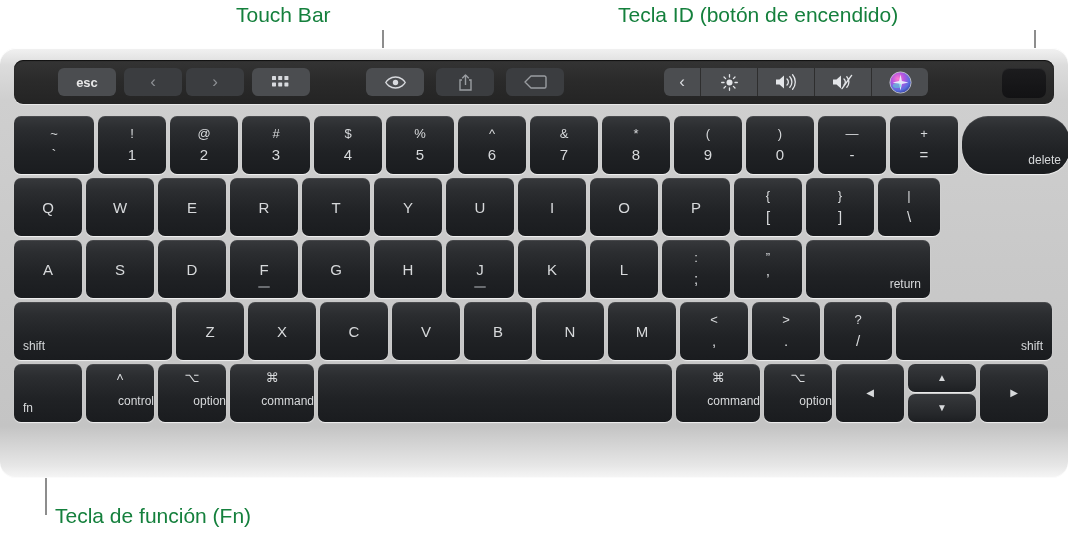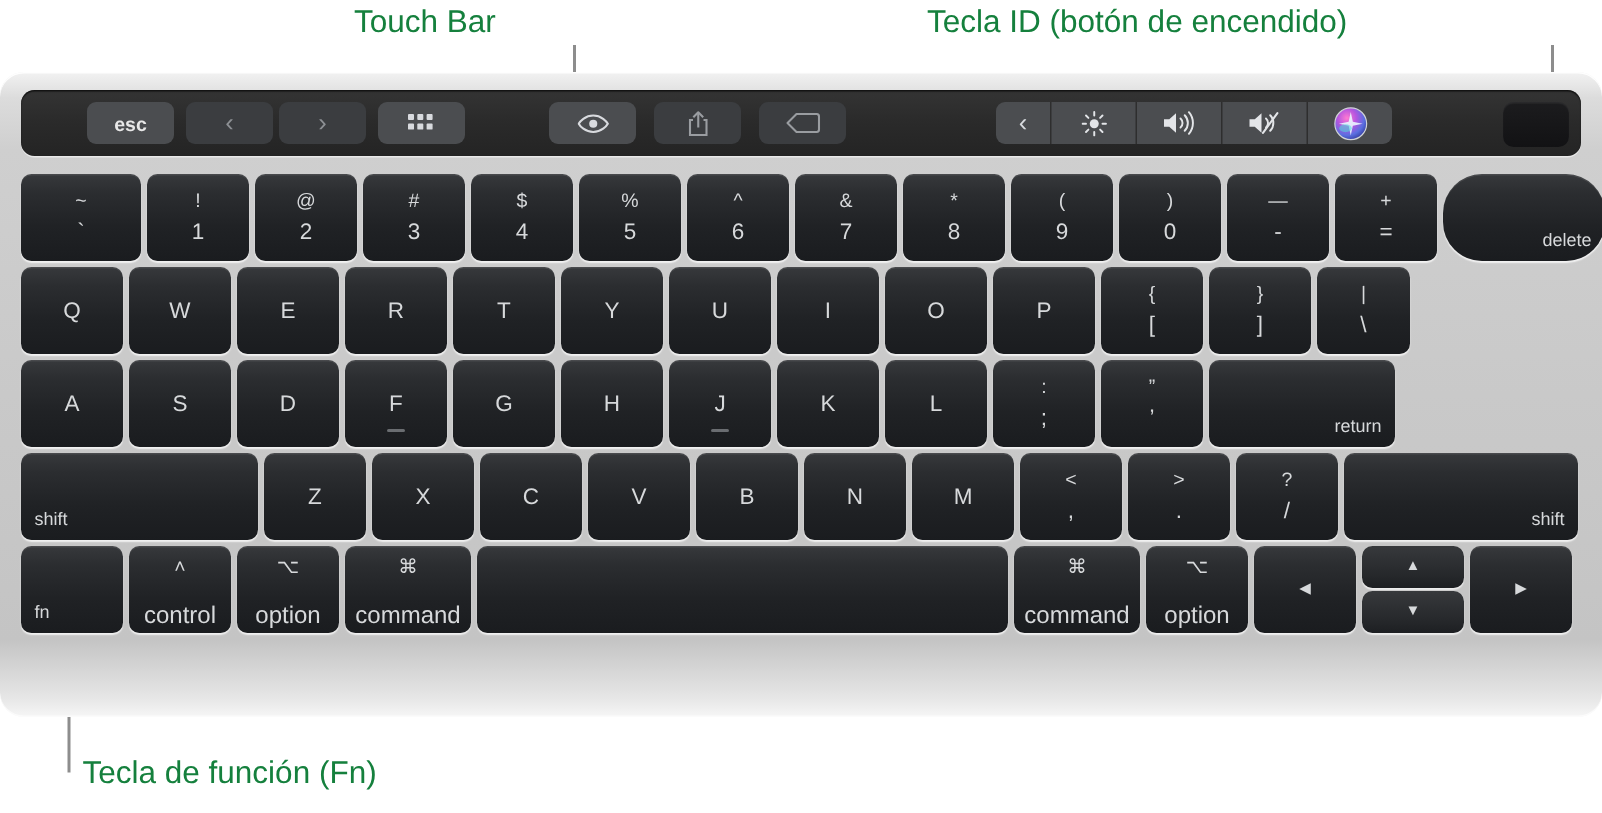--- a/index.html
+++ b/index.html
@@ -48,21 +48,21 @@
     box-shadow:0 1px 1px rgba(255,255,255,.75), inset 0 1px 0 rgba(255,255,255,.09);
     color:#d7d9db;display:flex;align-items:center;justify-content:center;
     font-size:15px;}
   .key:last-child{margin-right:0;}
   .key .dual{display:flex;flex-direction:column;align-items:center;
     justify-content:center;line-height:1.25;gap:4px;}
   .key .dual .top{font-size:13px;}
   .key .dual .bot{font-size:15px;}
   .lbl-br{position:absolute;right:9px;bottom:7px;font-size:12px;}
   .lbl-bl{position:absolute;left:9px;bottom:7px;font-size:12px;}
-  .lbl-mod{position:absolute;left:0;right:0;bottom:2px;text-align:center;font-size:16px;}
+  .lbl-mod{position:absolute;left:0;right:0;bottom:14px;text-align:right;font-size:12px;}
   .glyph-mod{position:absolute;left:0;right:0;top:6px;text-align:center;font-size:13px;}
   .capslock-led{position:absolute;left:9px;top:9px;width:5px;height:5px;
     border-radius:50%;background:#6f7276;}
   .bump{position:absolute;left:50%;transform:translateX(-50%);bottom:10px;
     width:12px;height:2px;border-radius:2px;background:#6a6d71;}
 
   
   .arrowstack{position:relative;width:68px;height:58px;margin-right:4px;}
   .arrowstack .half{position:absolute;left:0;width:68px;height:28px;
     border-radius:7px;

